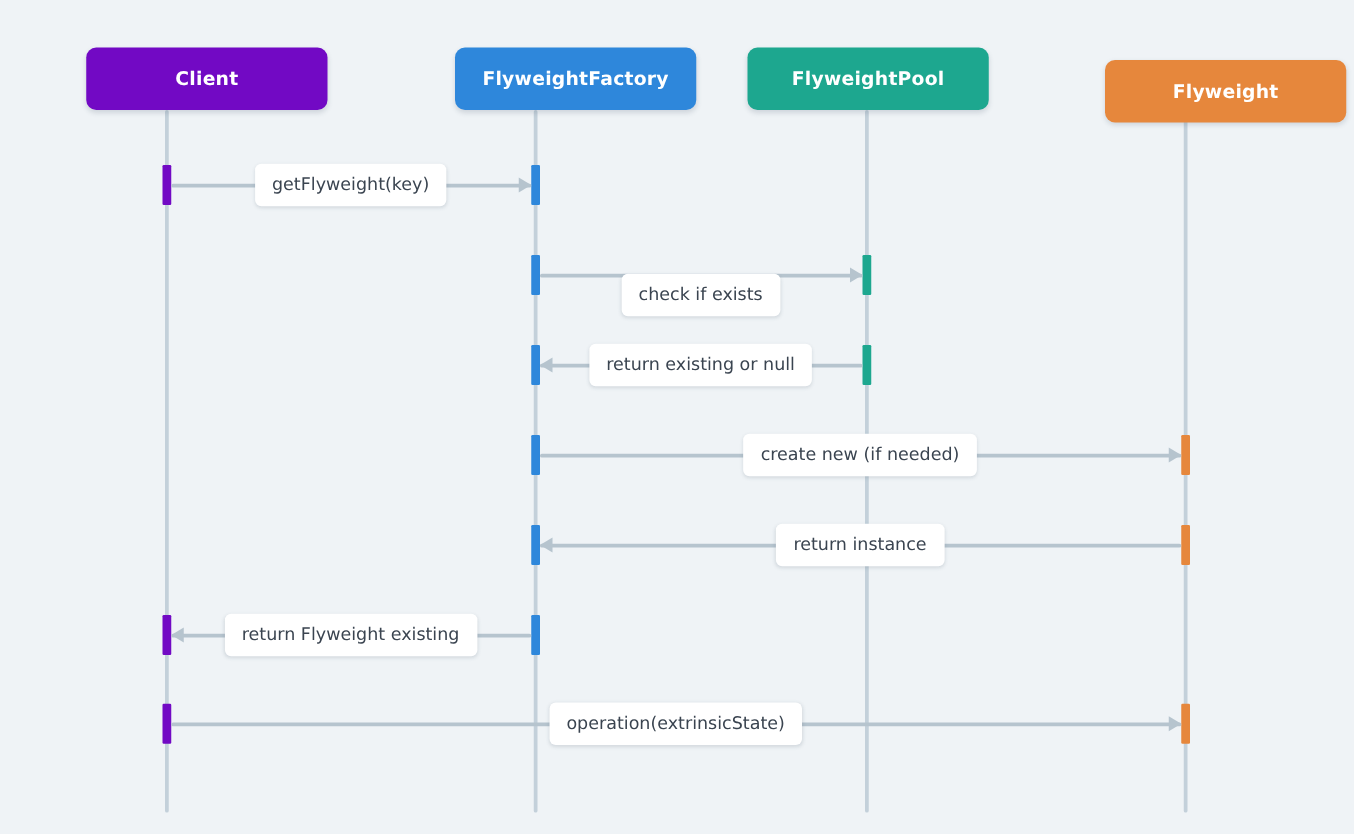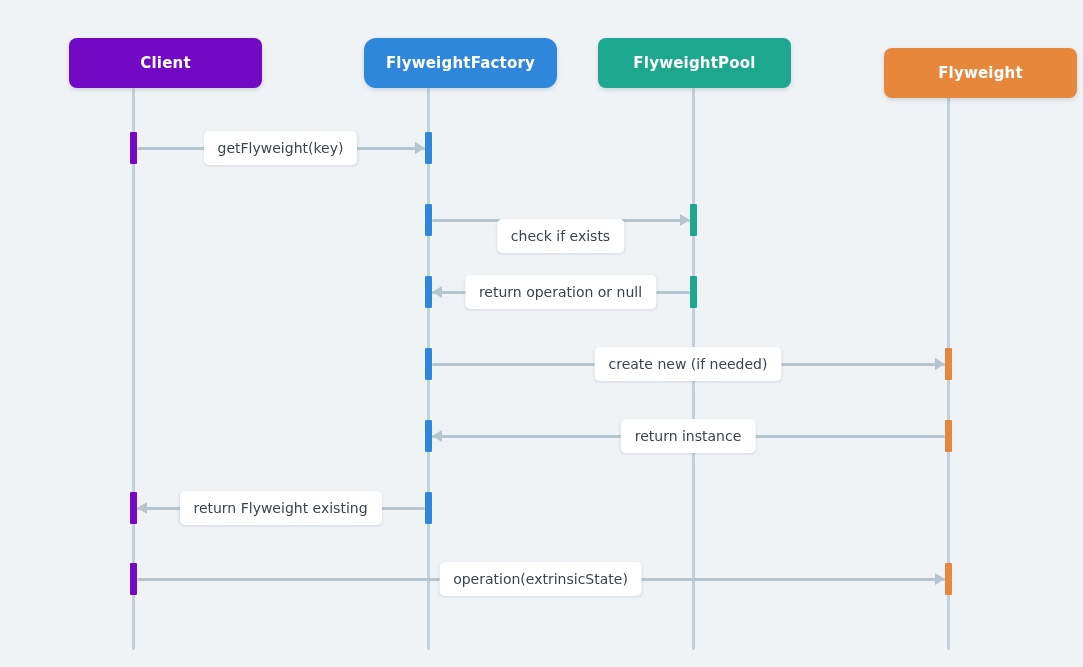--- a/index.html
+++ b/index.html
@@ -109,21 +109,21 @@
       <div class="msg-label" style="left: 280.5px; top: 148px; text-align: right;">getFlyweight(key)</div>
       <div class="activation" style="left: 424.5px; top: 204px; background: rgb(46, 135, 219);"></div>
       <div class="activation" style="left: 689.5px; top: 204px; background: rgb(29, 167, 143);"></div>
       <div class="msg-line" style="left: 431.5px; width: 258px; top: 219px;"></div>
       <div class="arrowhead right" style="top: 214px; left: 679.5px;"></div>
       <div class="msg-label" style="left: 560.5px; top: 236px;">check if exists</div>
       <div class="activation" style="left: 689.5px; top: 276px; background: rgb(29, 167, 143);"></div>
       <div class="activation" style="left: 424.5px; top: 276px; background: rgb(46, 135, 219);"></div>
       <div class="msg-line" style="left: 431.5px; width: 258px; top: 291px;"></div>
       <div class="arrowhead left" style="top: 286px; left: 431.5px;"></div>
-      <div class="msg-label" style="left: 560.5px; top: 292px;">return operation or null</div>
+      <div class="msg-label" style="left: 560.5px; top: 292px;">return existing or null</div>
       <div class="activation" style="left: 424.5px; top: 348px; background: rgb(46, 135, 219);"></div>
       <div class="activation" style="left: 944.5px; top: 348px; background: rgb(230, 135, 60);"></div>
       <div class="msg-line" style="left: 431.5px; width: 513px; top: 363px;"></div>
       <div class="arrowhead right" style="top: 358px; left: 934.5px;"></div>
       <div class="msg-label" style="left: 688px; top: 364px;">create new (if needed)</div>
       <div class="activation" style="left: 944.5px; top: 420px; background: rgb(230, 135, 60);"></div>
       <div class="activation" style="left: 424.5px; top: 420px; background: rgb(46, 135, 219);"></div>
       <div class="msg-line" style="left: 431.5px; width: 513px; top: 435px;"></div>
       <div class="arrowhead left" style="top: 430px; left: 431.5px;"></div>
       <div class="msg-label" style="left: 688px; top: 436px;">return instance</div>
@@ -135,21 +135,21 @@
       <div class="activation" style="left: 129.5px; top: 563px; background: rgb(114, 9, 196);"></div>
       <div class="activation" style="left: 944.5px; top: 563px; background: rgb(230, 135, 60);"></div>
       <div class="msg-line" style="left: 136.5px; width: 808px; top: 578px;"></div>
       <div class="arrowhead right" style="top: 573px; left: 934.5px;"></div>
       <div class="msg-label" style="left: 540.5px; top: 579px;">operation(extrinsicState)</div>
     </div>
   <div id="participants-layer">
       <div class="participant" style="left: 37px; top: 38px; width: 193px; background: rgb(114, 9, 196);">
         <span class="participant-label">Client</span>
       </div>
-      <div class="participant" style="left: 332px; top: 38px; width: 193px; background: rgb(46, 135, 219); border-radius: 12px;">
+      <div class="participant" style="left: 332px; top: 38px; width: 193px; background: rgb(46, 135, 219);">
         <span class="participant-label">FlyweightFactory</span>
       </div>
       <div class="participant" style="left: 566px; top: 38px; width: 193px; background: rgb(29, 167, 143);">
         <span class="participant-label">FlyweightPool</span>
       </div>
       <div class="participant" style="left: 852px; top: 48px; width: 193px; background: rgb(230, 135, 60);">
         <span class="participant-label">Flyweight</span>
       </div>
     </div>
 

